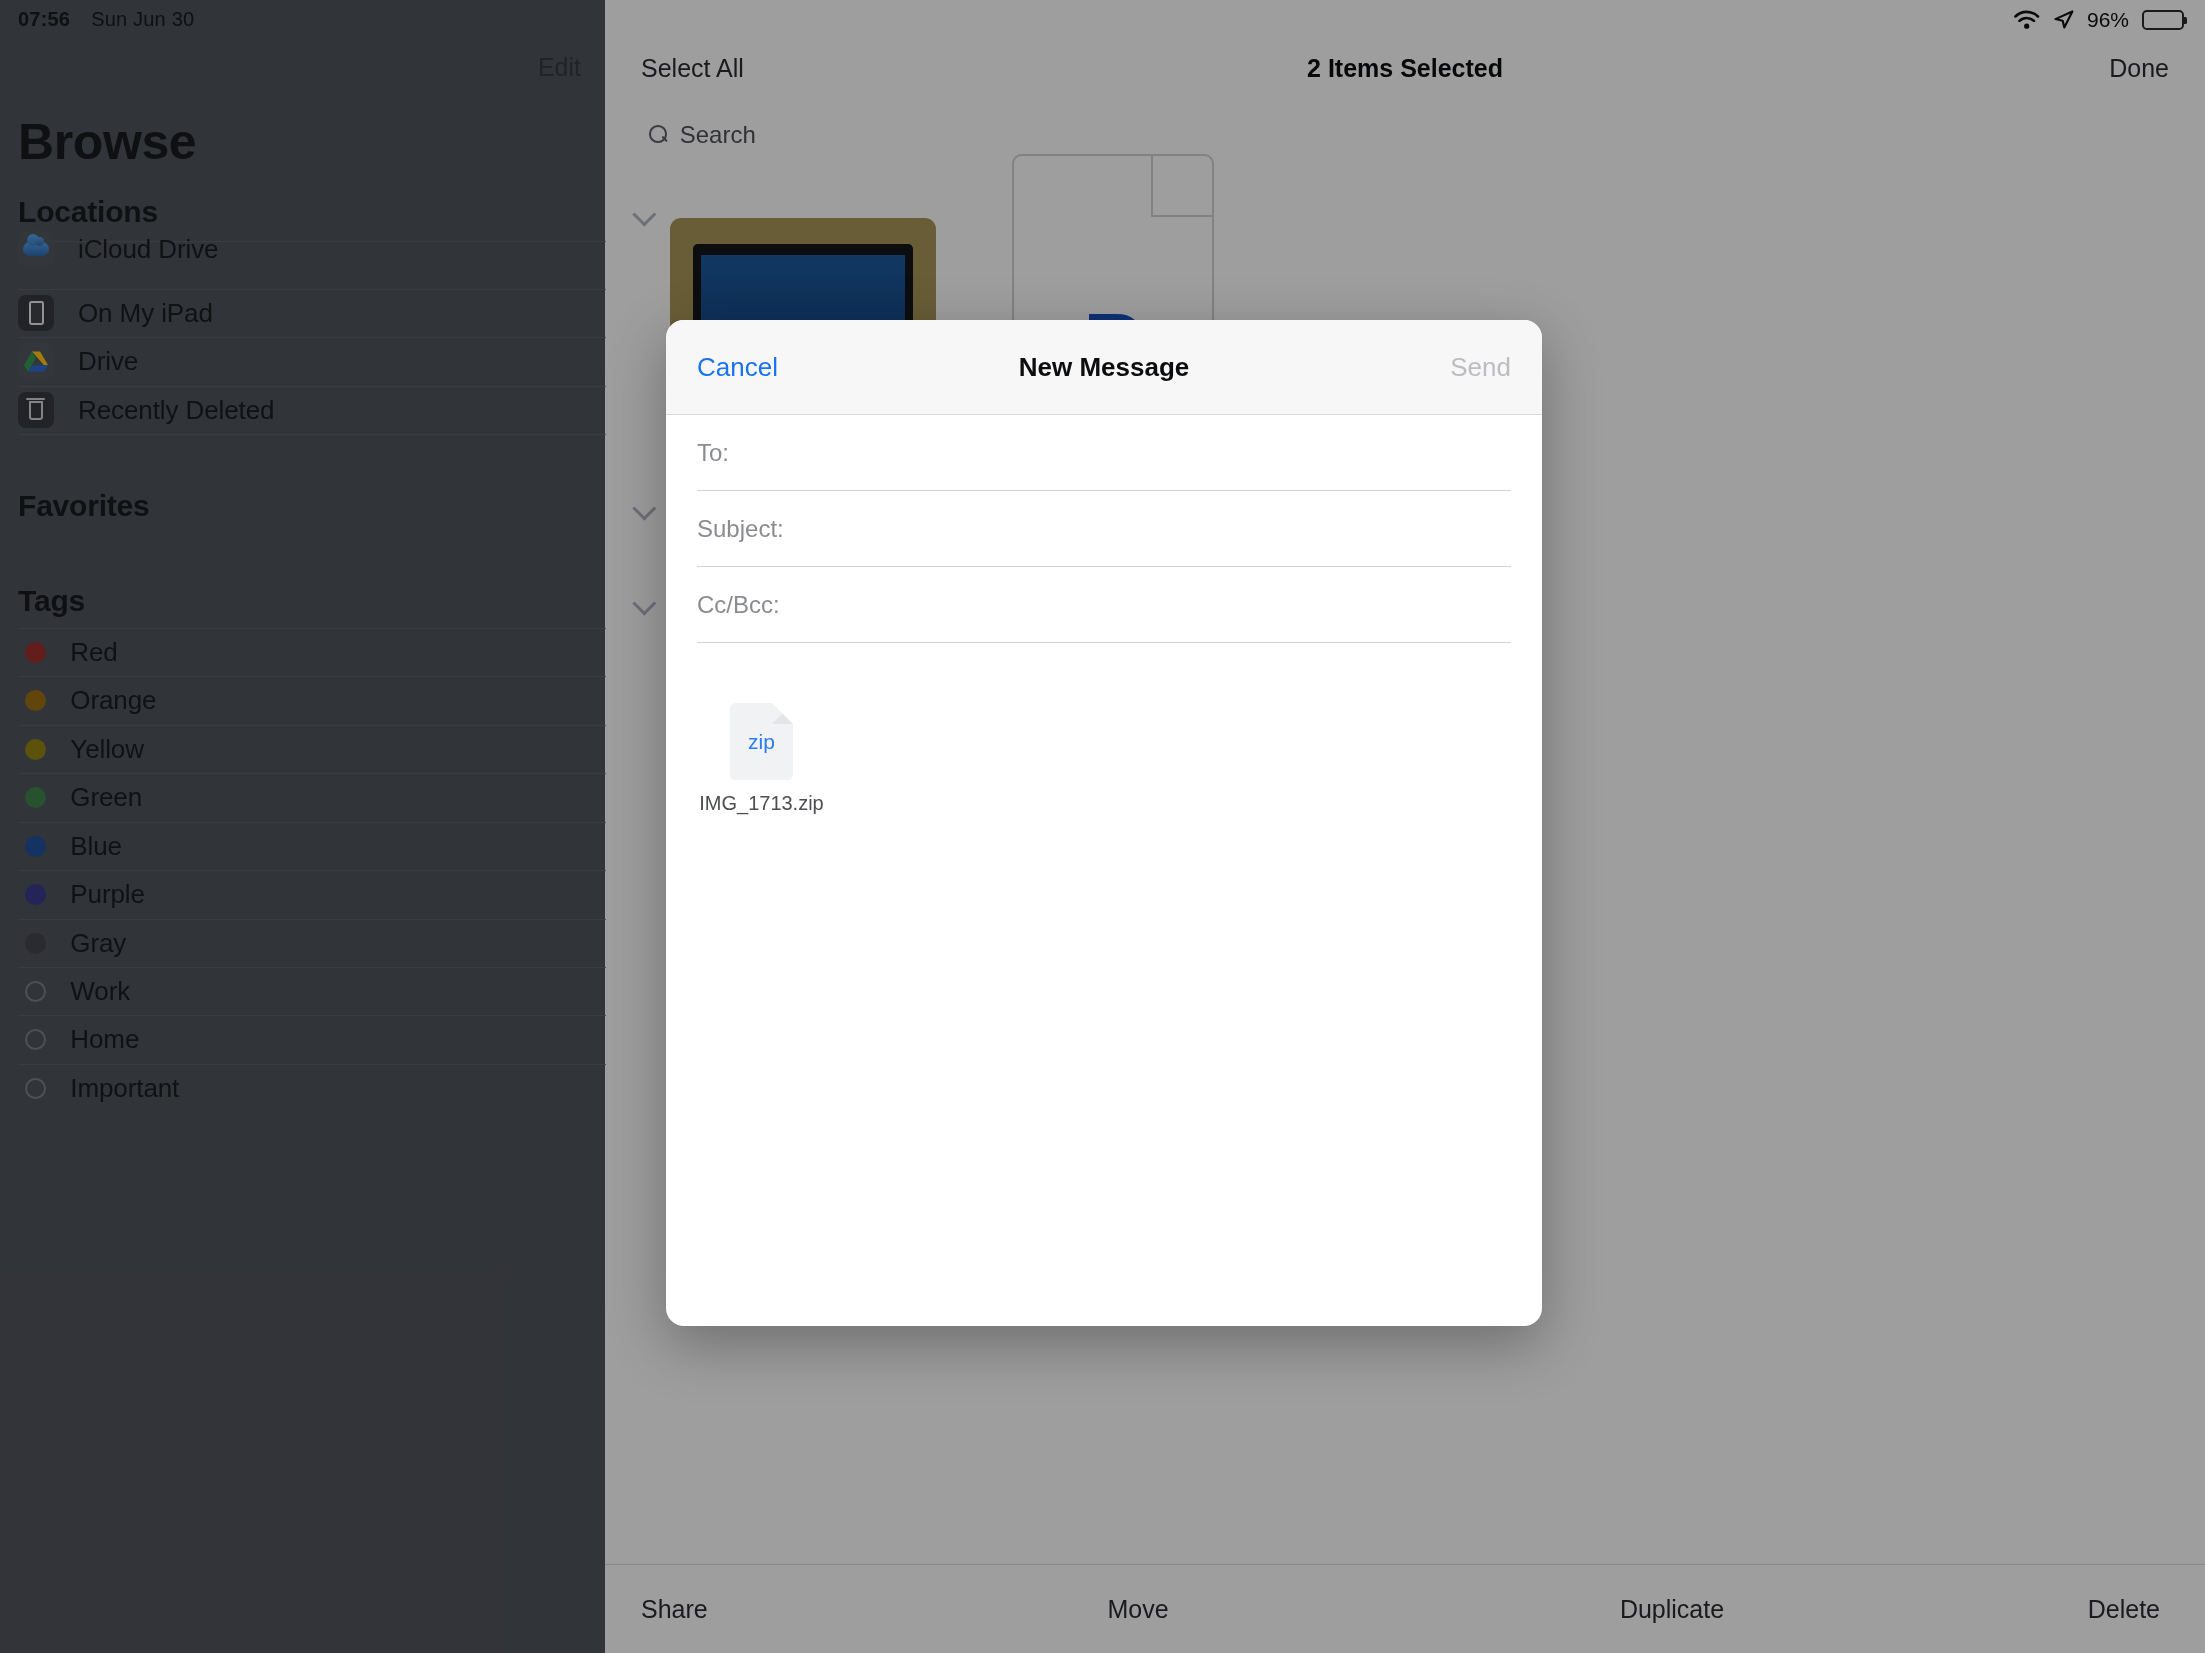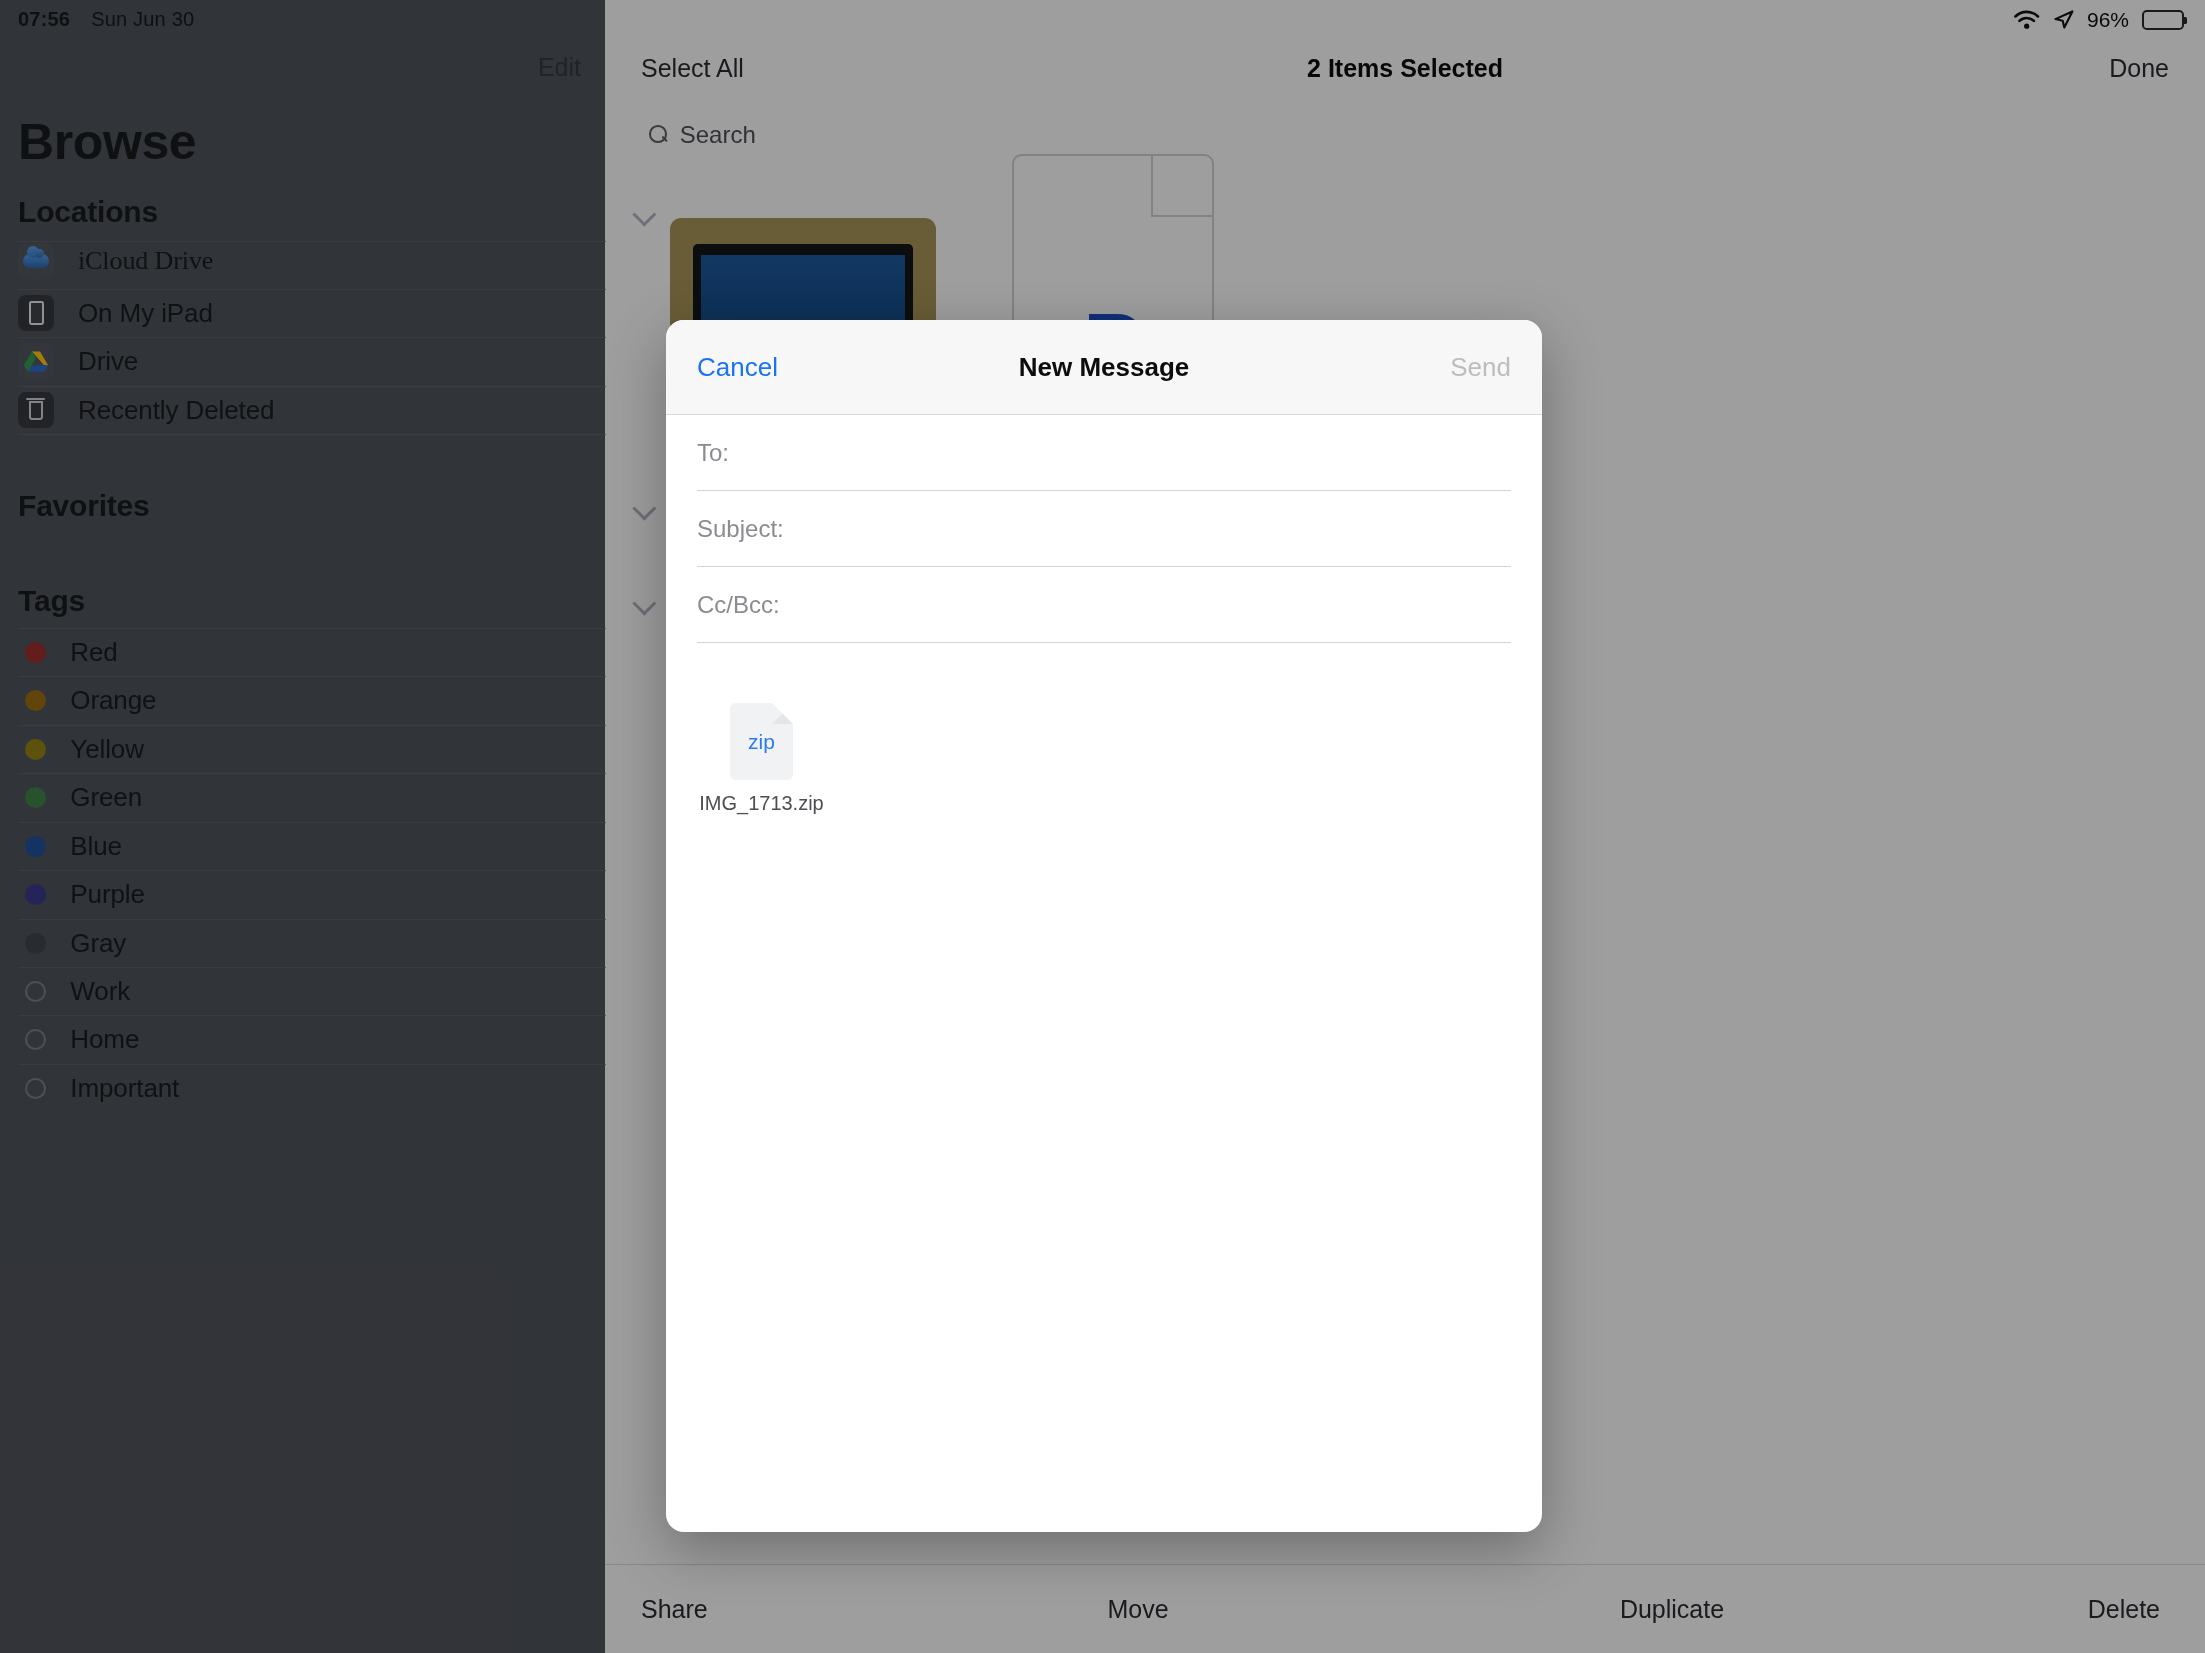--- a/index.html
+++ b/index.html
@@ -212,21 +212,21 @@
     background: rgba(0,0,0,.38); pointer-events: none;
   }
   .dim-side {
     position: absolute; left: 0; top: 0; width: 605px; height: 1653px;
     background: rgba(0,0,0,.30); pointer-events: none;
   }
 
   
   .modal {
     position: absolute; left: 666px; top: 320px;
-    width: 876px; height: 1212px;
+    width: 876px; height: 1006px;
     background: #fff; border-radius: 18px;
     box-shadow: 0 18px 57px rgba(0,0,0,.30);
     overflow: hidden;
   }
   .modal-head {
     height: 95px; background: #f7f7f8;
     border-bottom: 1.2px solid #d8d8da;
     display: flex; align-items: center; padding: 0 31px;
     position: relative;
   }
@@ -347,21 +347,21 @@
     </div>
 
     <div class="browse-title">Browse</div>
 
     <div class="section-head" style="top:187px;">
       <span class="title">Locations</span>
       <span class="chev"></span>
     </div>
     <div class="divider" style="top:241px;"></div>
 
-    <div class="row" style="top:237px;font-family:Liberation Serif, serif;">
+    <div class="row" style="top:225px;">
       <span class="licon icloud">
           <span class="cloud"></span>
         </span>
       <span class="label">iCloud Drive</span>
     </div>
     <div class="divider" style="top:289px;"></div>
 
     <div class="row" style="top:289px;">
       <span class="licon ipad">
           <span class="dev"></span>

